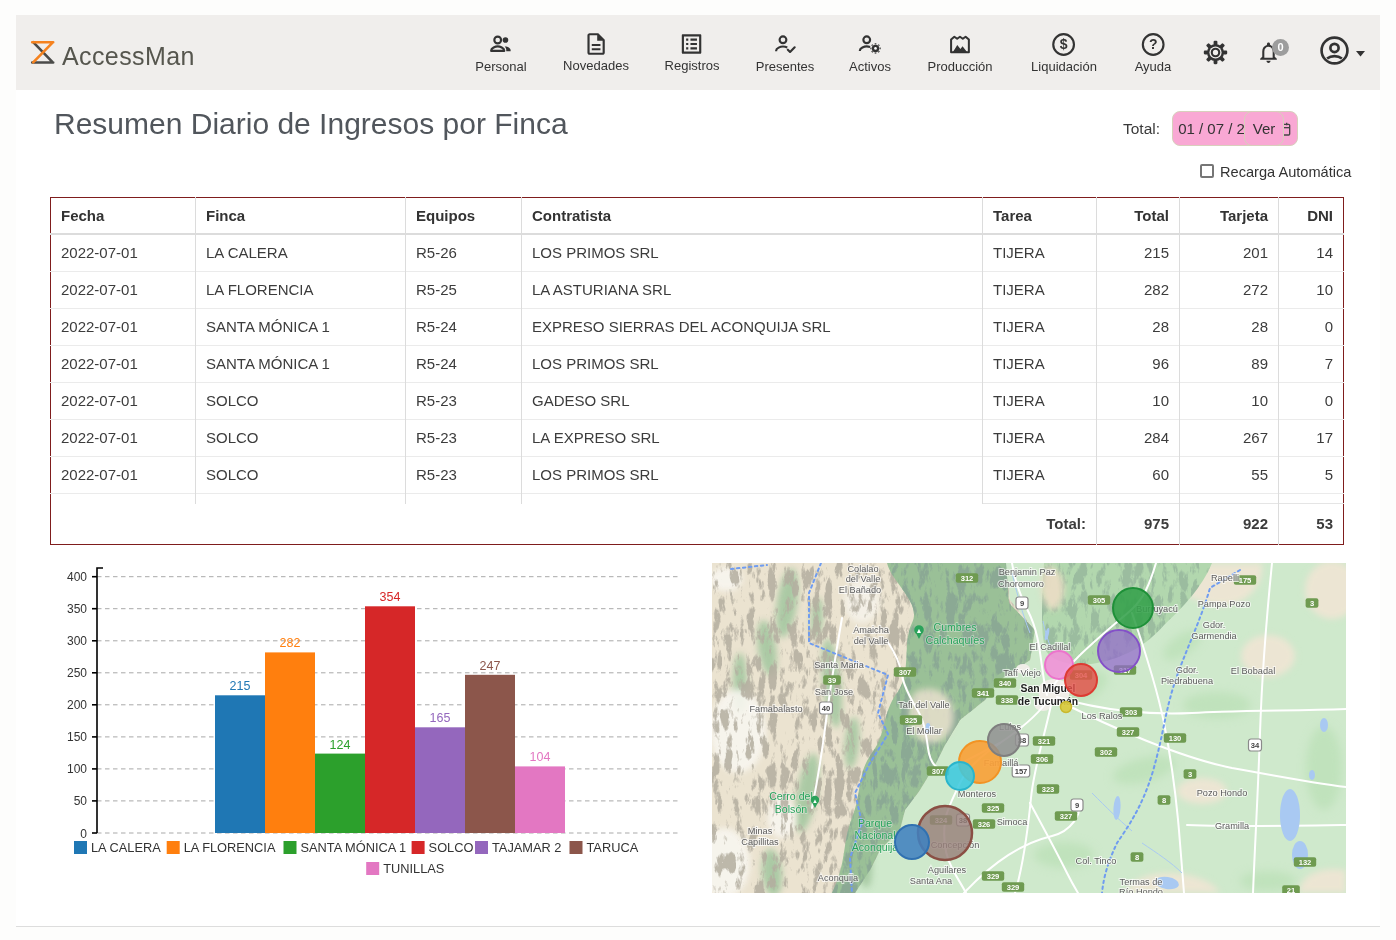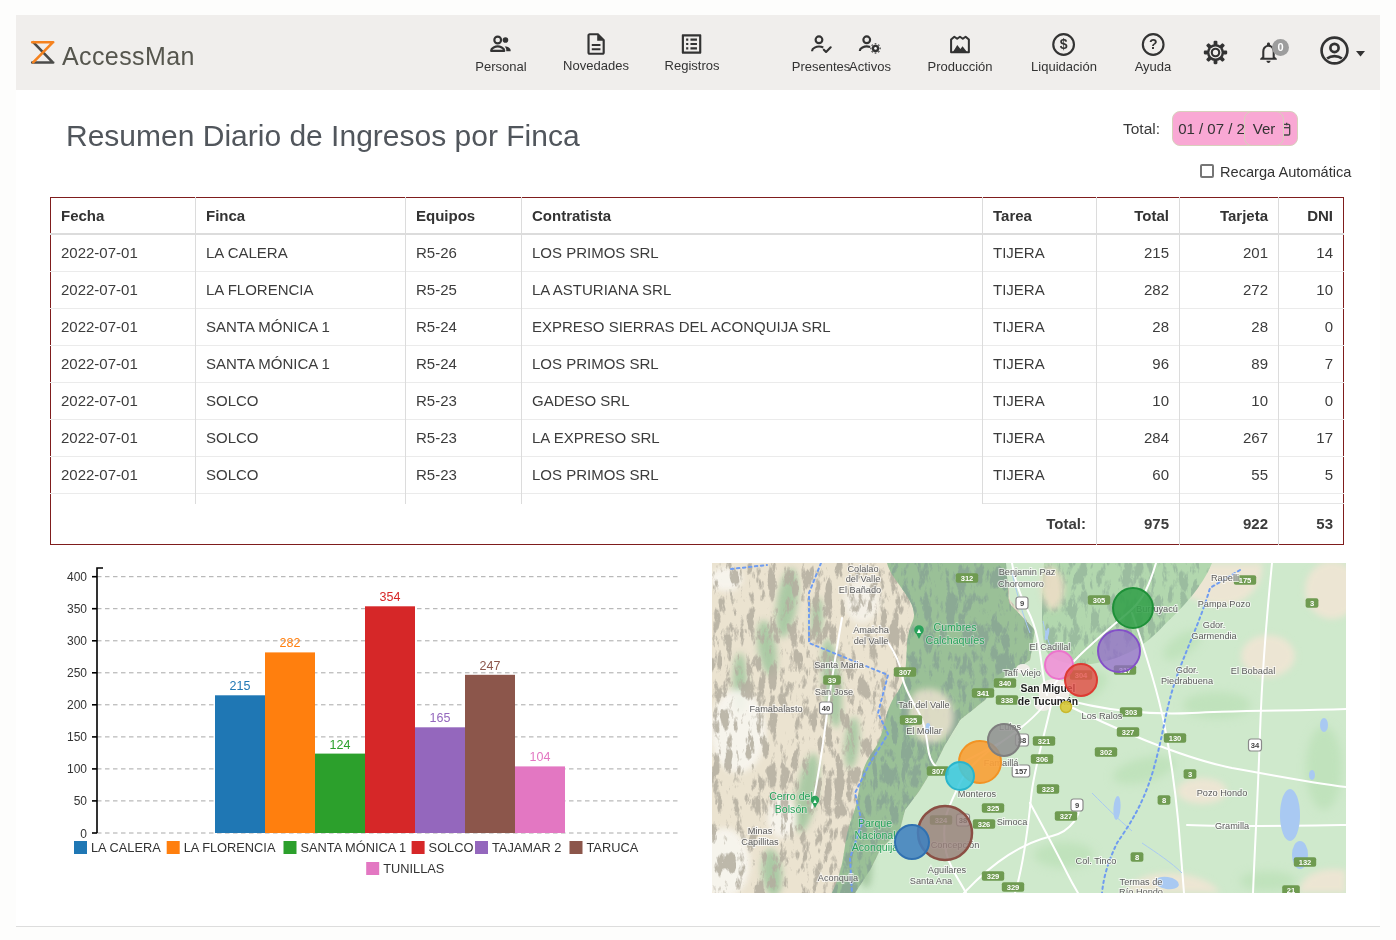--- a/index.html
+++ b/index.html
@@ -7,21 +7,21 @@
   html,body { margin:0; padding:0; }
   body { width:1396px; height:940px; background:#fdfdfc; font-family:"Liberation Sans",sans-serif; color:#333; overflow:hidden; }
   .page { position:relative; width:1396px; height:668px;border-radius:27px; }
   .abs { position:absolute; }
   .hdr { left:16px; top:15px; width:1364px; height:75px; background:#f0eeec; }
   .content { left:16px; top:90px; width:1364px; height:837px; background:#ffffff; border-bottom:1px solid #ddd; }
   .brand { left:62px; top:42px; font-size:25px; color:#56564e; letter-spacing:0.4px; }
   .nav { top:31px; transform:translateX(-50%); text-align:center; color:#333; }
   .nav .lbl { font-size:13px; margin-top:1px; white-space:nowrap; }
   .nav svg { display:block; margin:0 auto; }
-  h1.title { left:50px; top:103px; margin:16px; font-size:30px; font-weight:normal; color:#51565c; letter-spacing:0px; }
+  h1.title { left:50px; top:103px; margin:4px; font-size:30px; font-weight:normal; color:#51565c; letter-spacing:0px; }
   .fecha-lbl { top:120px; font-size:15.5px; color:#3a3a3a; }
   .ctl { background:#f9a8d4; border:1px solid #d8cfbc; border-radius:8px; height:35px; top:111px; display:flex; align-items:center; justify-content:center; font-size:15px; color:#333; white-space:nowrap; }
   .chk { left:1200px; top:164px; width:14px; height:14px; border:2px solid #767676; border-radius:2px; background:#fff; }
   .chk-lbl { left:1220px; top:164px; font-size:14.6px; color:#333; }
   table.grid { position:absolute; left:50px; top:197px; width:1293px; border-collapse:collapse; table-layout:fixed; font-size:15px; color:#3c3c3c; }
   table.grid td, table.grid th { border-right:1px solid #dcdcdc; padding:9px 10px; line-height:18px; overflow:hidden; white-space:nowrap; }
   table.grid thead th { text-align:left; font-weight:bold; color:#333; border-bottom:2px solid #dcdcdc; padding:8.5px 10px; line-height:18px; }
   table.grid { border:1px solid #7f1d1d; }
   table.grid tbody td { border-top:1px solid #ebebeb; }
   table.grid td.num, table.grid th.num { text-align:right; }
@@ -55,21 +55,21 @@
       <path d="M8 16h8v1.8H8zm0-4h8v1.8H8zm6-10H6c-1.1 0-2 .9-2 2v16c0 1.1.89 2 1.99 2H18c1.1 0 2-.9 2-2V8l-6-6zm4 18H6V4h7v5h5v11z"></path>
     </svg>
     <div class="lbl">Novedades</div>
   </div>
   <div class="abs nav" style="left:692px">
     <svg width="26" height="26" viewBox="0 0 24 24" fill="#333">
       <path d="M19 5v14H5V5h14m1.1-2H3.9c-.5 0-.9.4-.9.9v16.2c0 .4.4.9.9.9h16.2c.4 0 .9-.5.9-.9V3.9c0-.5-.5-.9-.9-.9zM11 7h6v2h-6zm0 4h6v2h-6zm0 4h6v2h-6zM7 7h2v2H7zm0 4h2v2H7zm0 4h2v2H7z"></path>
     </svg>
     <div class="lbl">Registros</div>
   </div>
-  <div class="abs nav" style="left:821px">
+  <div class="abs nav" style="left:785px">
     <svg width="27" height="27" viewBox="0 0 24 24" fill="none" stroke="#333" stroke-width="1.9">
       <circle cx="10" cy="7.8" r="3"></circle>
       <path d="M3.9 17.9v-.4c0-2.4 4-3.7 6.1-3.7 1.1 0 2.6.3 3.8.9" stroke-linejoin="round"></path>
       <path d="M14.3 16.6l2 2 4.1-4.1" stroke-linecap="round" stroke-linejoin="round"></path>
     </svg>
     <div class="lbl">Presentes</div>
   </div>
   <div class="abs nav" style="left:870px">
     <svg width="27" height="27" viewBox="0 0 24 24" fill="none" stroke="#333" stroke-width="1.9">
       <circle cx="9.5" cy="7.8" r="3"></circle>

